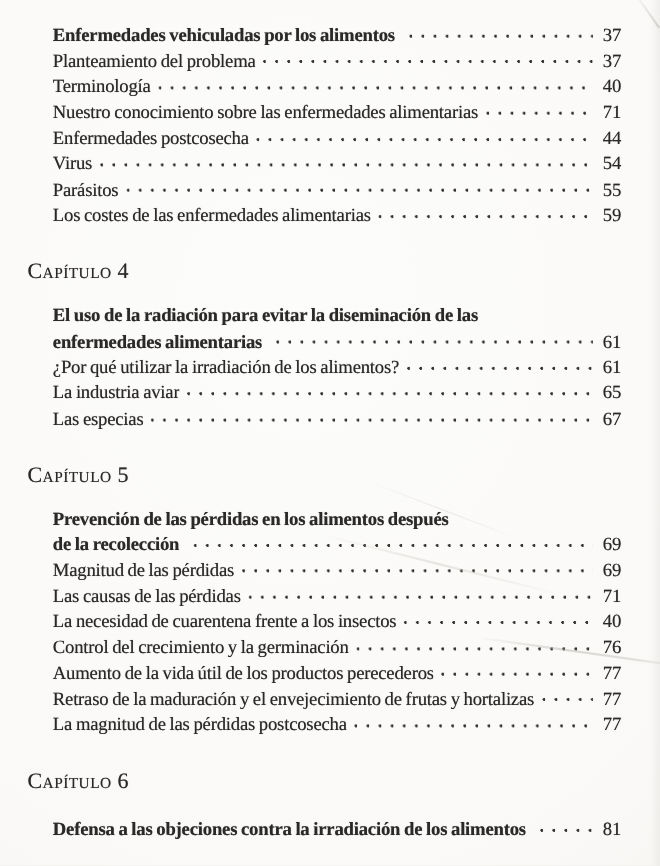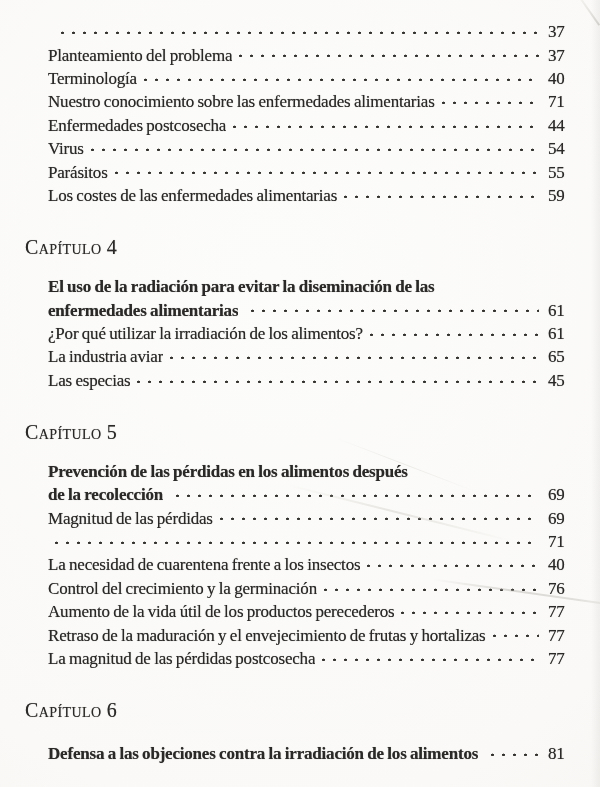--- a/index.html
+++ b/index.html
@@ -92,20 +92,21 @@
   }
 </style>
 </head>
 <body>
 
 <div class="page">
   <main class="toc" id="toc-root">
       <section class="toc-section">
         <div class="entry">
           <div class="entry-line bold">
+            <span class="txt">Enfermedades vehiculadas por los alimentos</span>
             <span class="leader"></span>
             <span class="pg">37</span>
           </div>
         </div>
         <div class="entry">
           <div class="entry-line">
             <span class="txt">Planteamiento del problema</span>
             <span class="leader"></span>
             <span class="pg">37</span>
           </div>
@@ -176,21 +177,21 @@
           <div class="entry-line">
             <span class="txt">La industria aviar</span>
             <span class="leader"></span>
             <span class="pg">65</span>
           </div>
         </div>
         <div class="entry">
           <div class="entry-line">
             <span class="txt">Las especias</span>
             <span class="leader"></span>
-            <span class="pg">45</span>
+            <span class="pg">67</span>
           </div>
         </div>
       </section>
       <section class="toc-section">
         <h2 class="chapter-heading">Capítulo 5</h2>
         <div class="entry">
           <div class="entry-line bold">
             <span class="txt">Prevención de las pérdidas en los alimentos después</span>
           </div>
           <div class="entry-line bold">
@@ -201,20 +202,21 @@
         </div>
         <div class="entry">
           <div class="entry-line">
             <span class="txt">Magnitud de las pérdidas</span>
             <span class="leader"></span>
             <span class="pg">69</span>
           </div>
         </div>
         <div class="entry">
           <div class="entry-line">
+            <span class="txt">Las causas de las pérdidas</span>
             <span class="leader"></span>
             <span class="pg">71</span>
           </div>
         </div>
         <div class="entry">
           <div class="entry-line">
             <span class="txt">La necesidad de cuarentena frente a los insectos</span>
             <span class="leader"></span>
             <span class="pg">40</span>
           </div>

